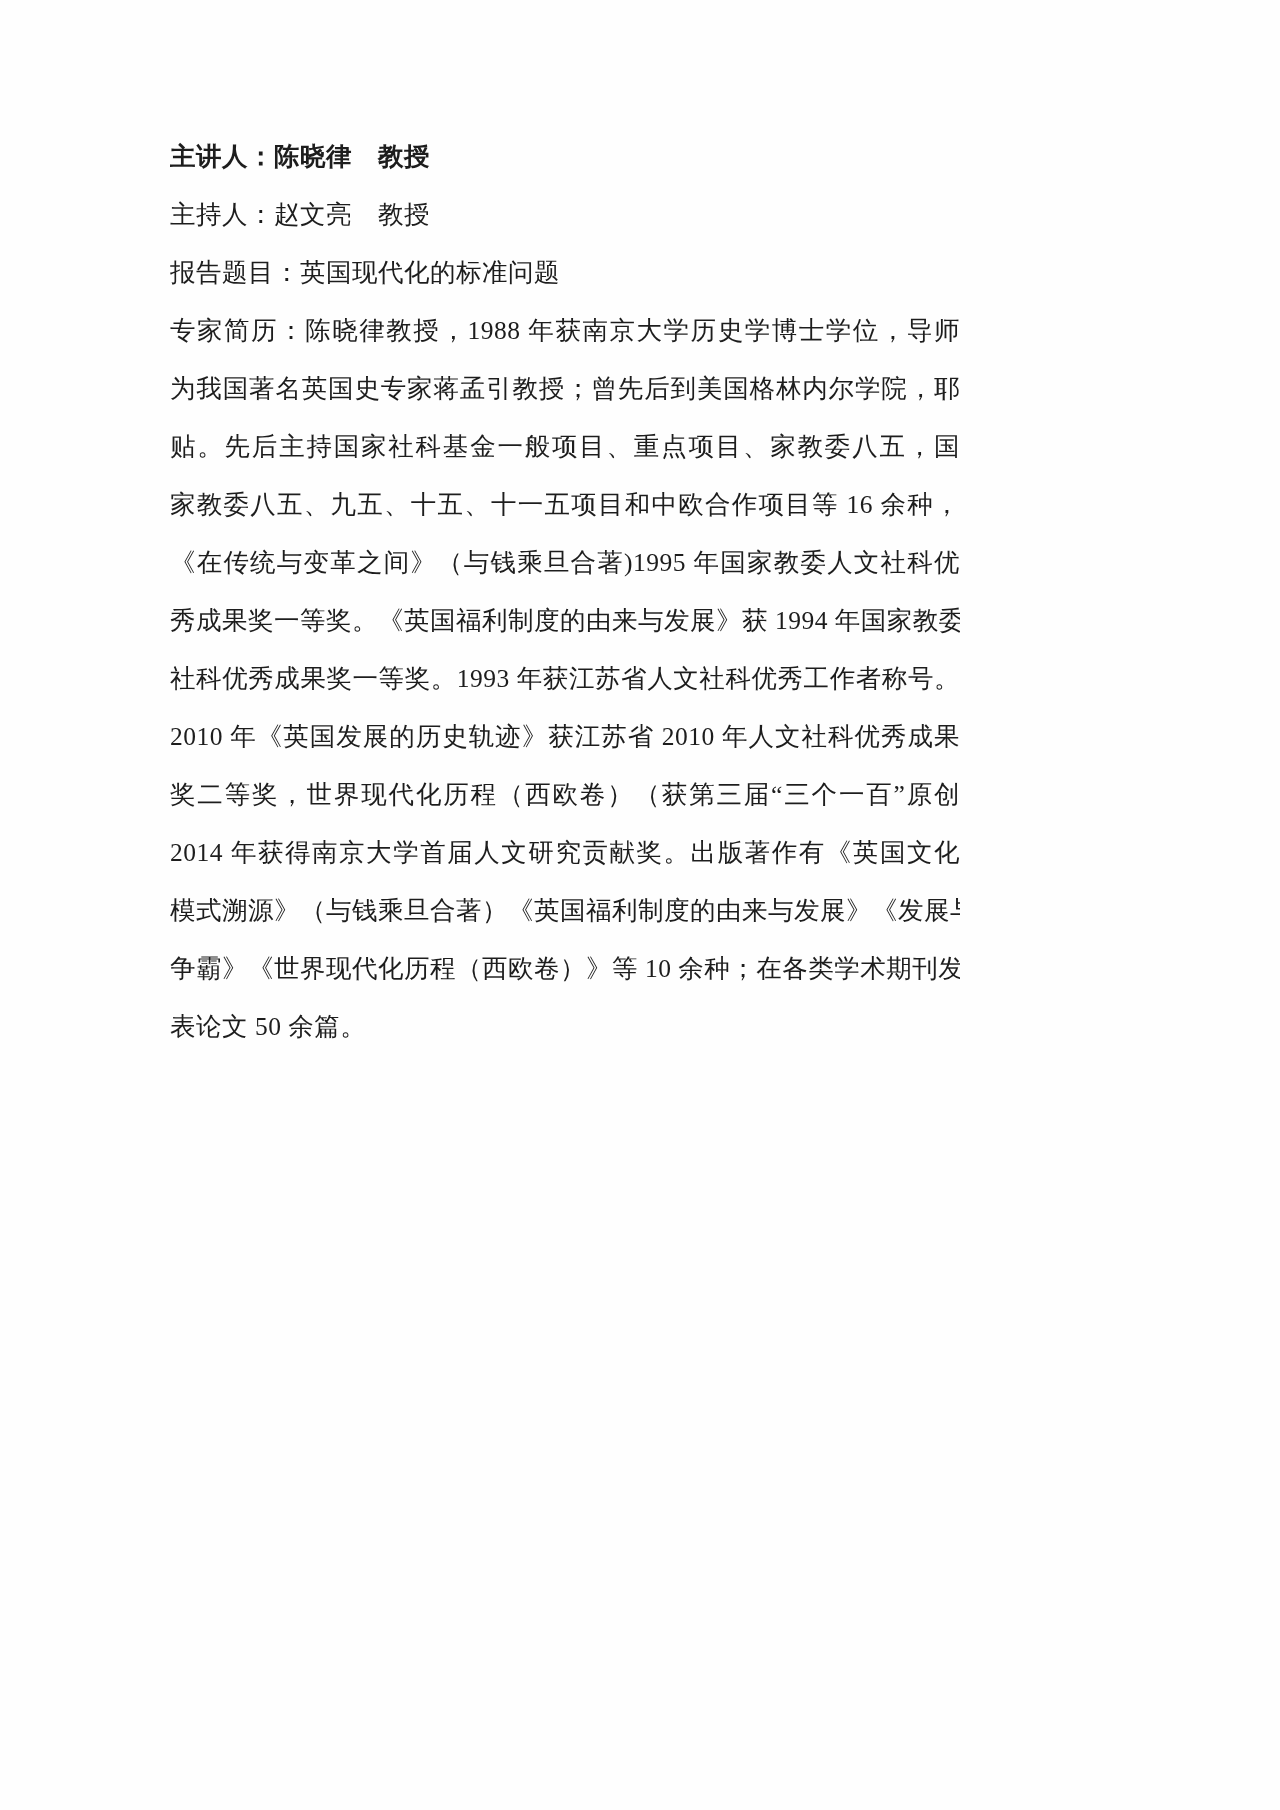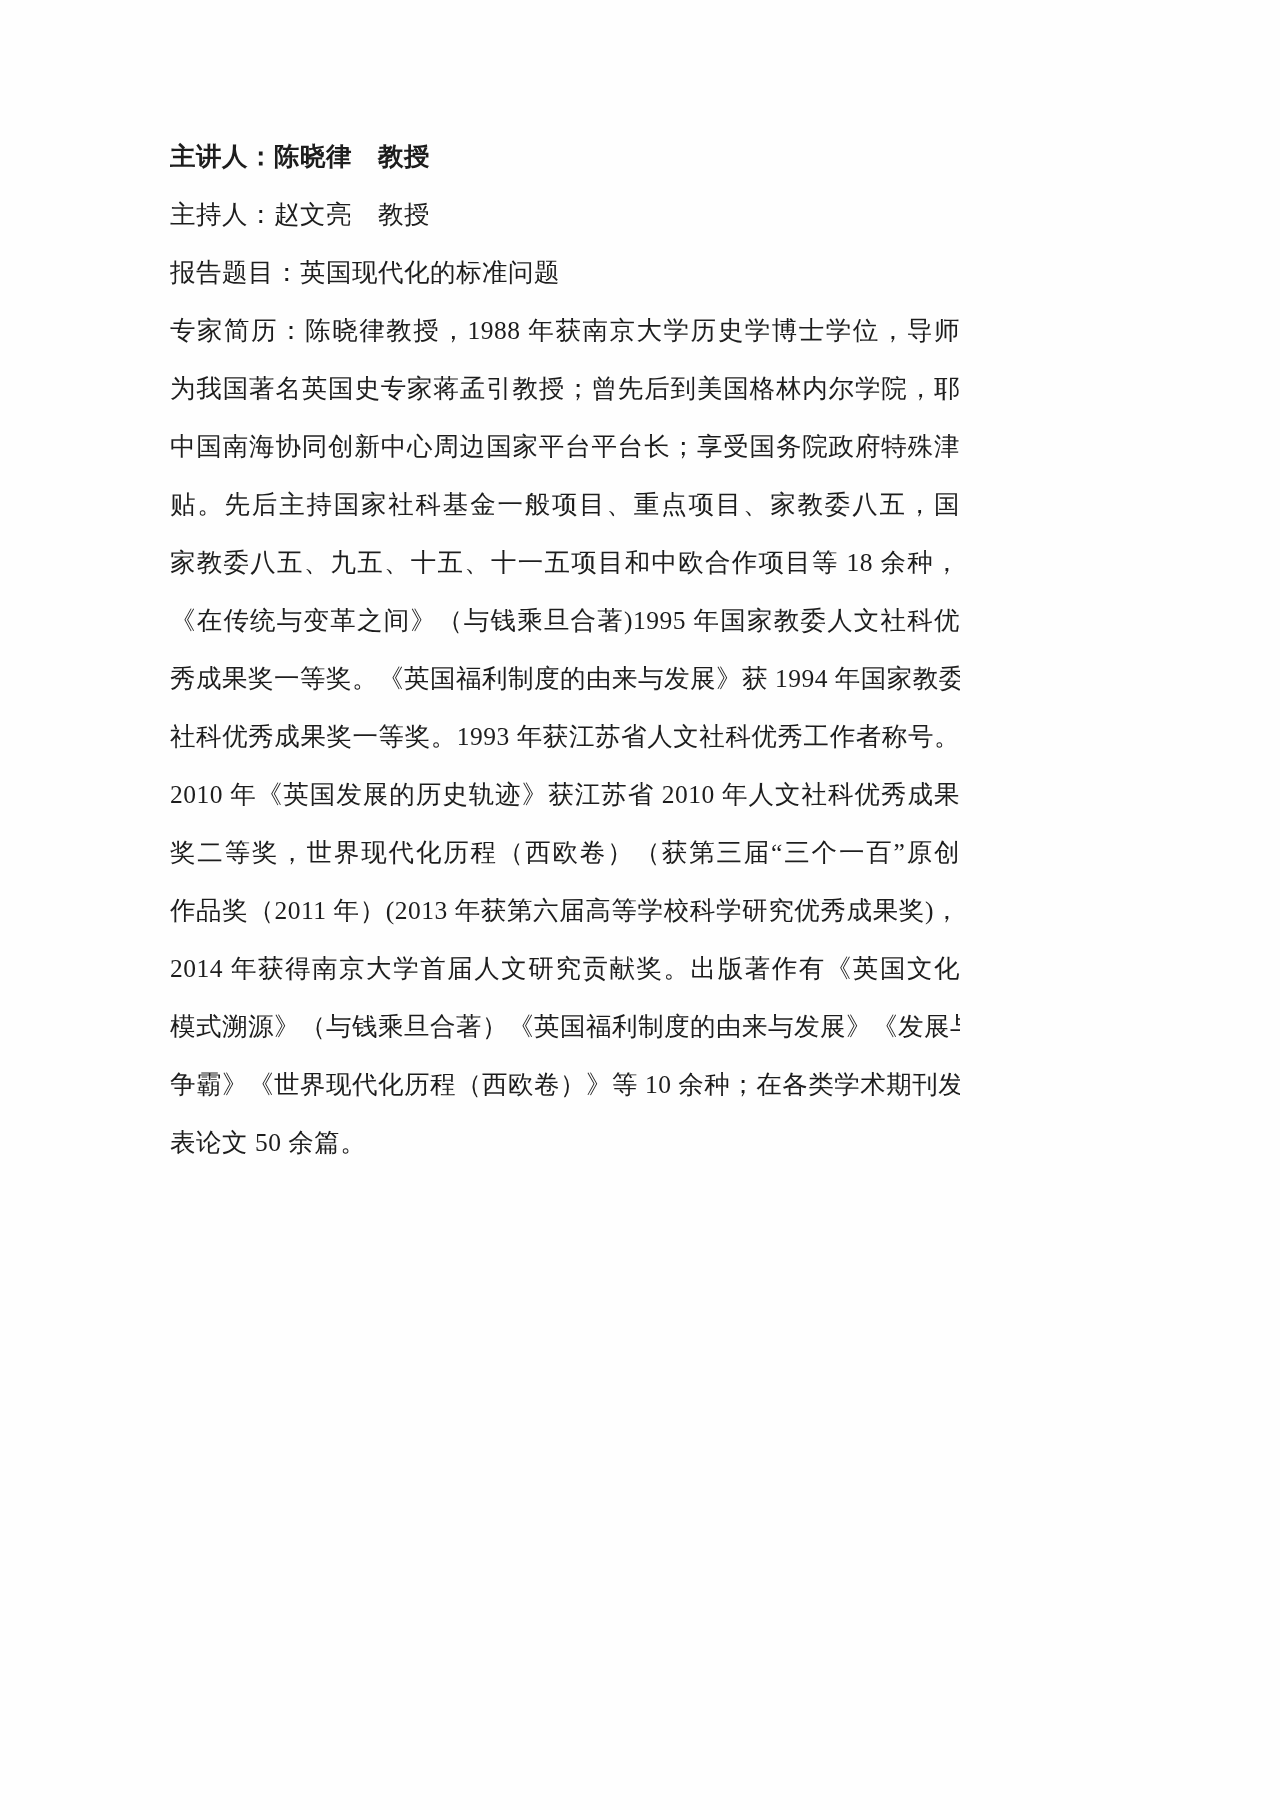--- a/index.html
+++ b/index.html
@@ -57,28 +57,26 @@
 <div class="page">
   <div class="text-block">
     <div id="header-lines">
         <div class="line header-line bold">主讲人：陈晓律　教授</div>
         <div class="line header-line">主持人：赵文亮　教授</div>
         <div class="line header-line">报告题目：英国现代化的标准问题</div>
       </div>
     <div id="body-lines">
         <div class="line body-line">专家简历：陈晓律教授，1988 年获南京大学历史学博士学位，导师</div>
         <div class="line body-line">为我国著名英国史专家蒋孟引教授；曾先后到美国格林内尔学院，耶</div>
-        <div class="line body-line">中国南海协同创新中心周边国家平台平台长；享受国务院政府特殊津</div>
         <div class="line body-line">贴。先后主持国家社科基金一般项目、重点项目、家教委八五，国</div>
-        <div class="line body-line">家教委八五、九五、十五、十一五项目和中欧合作项目等 18 余种，</div>
+        <div class="line body-line">家教委八五、九五、十五、十一五项目和中欧合作项目等 16 余种，</div>
         <div class="line body-line">《在传统与变革之间》（与钱乘旦合著)1995 年国家教委人文社科优</div>
         <div class="line body-line">秀成果奖一等奖。《英国福利制度的由来与发展》获 1994 年国家教委</div>
         <div class="line body-line">社科优秀成果奖一等奖。1993 年获江苏省人文社科优秀工作者称号。</div>
         <div class="line body-line">2010 年《英国发展的历史轨迹》获江苏省 2010 年人文社科优秀成果</div>
         <div class="line body-line">奖二等奖，世界现代化历程（西欧卷）（获第三届“三个一百”原创</div>
-        <div class="line body-line">作品奖（2011 年）(2013 年获第六届高等学校科学研究优秀成果奖)，</div>
         <div class="line body-line">2014 年获得南京大学首届人文研究贡献奖。出版著作有《英国文化</div>
         <div class="line body-line">模式溯源》（与钱乘旦合著）《英国福利制度的由来与发展》《发展与</div>
         <div class="line body-line">争霸》《世界现代化历程（西欧卷）》等 10 余种；在各类学术期刊发</div>
         <div class="line body-line last">表论文 50 余篇。</div>
       </div>
   </div>
 </div>
 
 </body></html>

